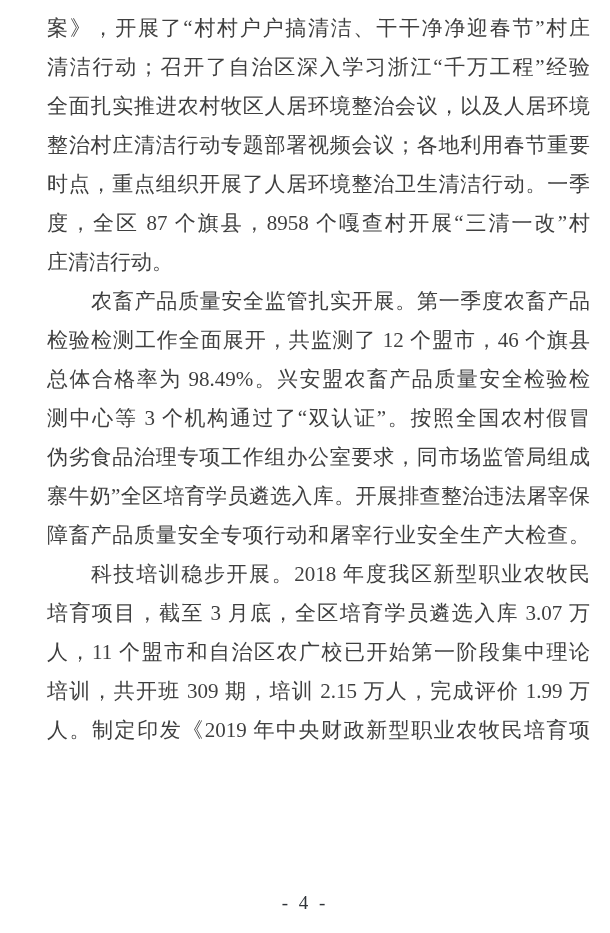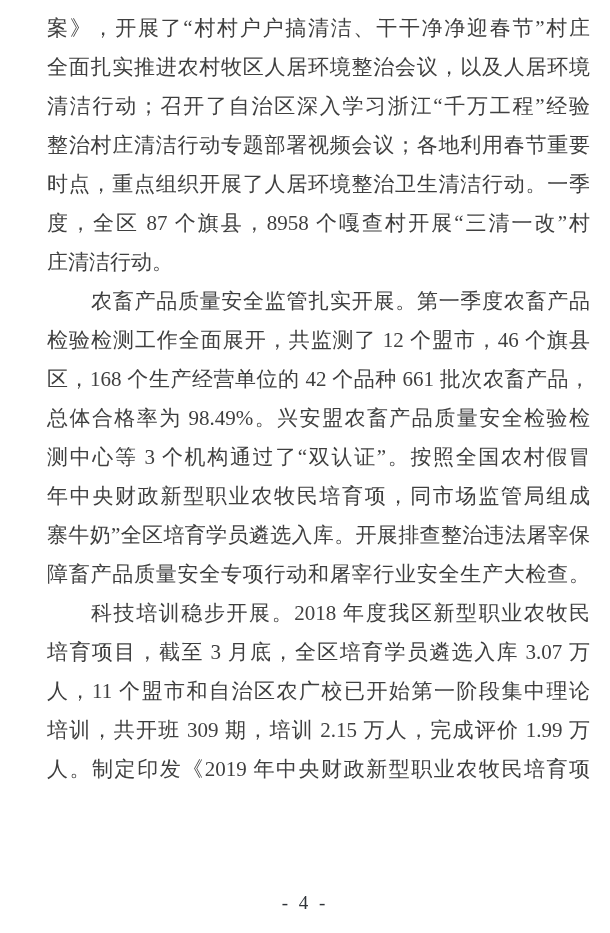--- a/index.html
+++ b/index.html
@@ -53,32 +53,31 @@
     color: #2f3338;
     letter-spacing: 3px;
   }
 </style>
 </head>
 <body>
 
 <div class="page">
   <div class="text-block">
     <div class="doc-line">案》，开展了“村村户户搞清洁、干干净净迎春节”村庄</div>
+    <div class="doc-line">清洁行动；召开了自治区深入学习浙江“千万工程”经验</div>
     <div class="doc-line">全面扎实推进农村牧区人居环境整治会议，以及人居环境</div>
-    <div class="doc-line">清洁行动；召开了自治区深入学习浙江“千万工程”经验</div>
     <div class="doc-line">整治村庄清洁行动专题部署视频会议；各地利用春节重要</div>
     <div class="doc-line">时点，重点组织开展了人居环境整治卫生清洁行动。一季</div>
     <div class="doc-line">度，全区 87 个旗县，8958 个嘎查村开展“三清一改”村</div>
     <div class="doc-line para-end">庄清洁行动。</div>
     <div class="doc-line para-start">农畜产品质量安全监管扎实开展。第一季度农畜产品</div>
     <div class="doc-line">检验检测工作全面展开，共监测了 12 个盟市，46 个旗县</div>
-    <div class="doc-line">区，168 个生产经营单位的 42 个品种 661 批次农畜产品，</div>
     <div class="doc-line">总体合格率为 98.49%。兴安盟农畜产品质量安全检验检</div>
     <div class="doc-line">测中心等 3 个机构通过了“双认证”。按照全国农村假冒</div>
-    <div class="doc-line">年中央财政新型职业农牧民培育项，同市场监管局组成</div>
+    <div class="doc-line">伪劣食品治理专项工作组办公室要求，同市场监管局组成</div>
     <div class="doc-line">寨牛奶”全区培育学员遴选入库。开展排查整治违法屠宰保</div>
     <div class="doc-line">障畜产品质量安全专项行动和屠宰行业安全生产大检查。</div>
     <div class="doc-line para-start">科技培训稳步开展。2018 年度我区新型职业农牧民</div>
     <div class="doc-line">培育项目，截至 3 月底，全区培育学员遴选入库 3.07 万</div>
     <div class="doc-line">人，11 个盟市和自治区农广校已开始第一阶段集中理论</div>
     <div class="doc-line">培训，共开班 309 期，培训 2.15 万人，完成评价 1.99 万</div>
     <div class="doc-line">人。制定印发《2019 年中央财政新型职业农牧民培育项</div>
   </div>
   <div class="page-number">- 4 -</div>
 </div>

